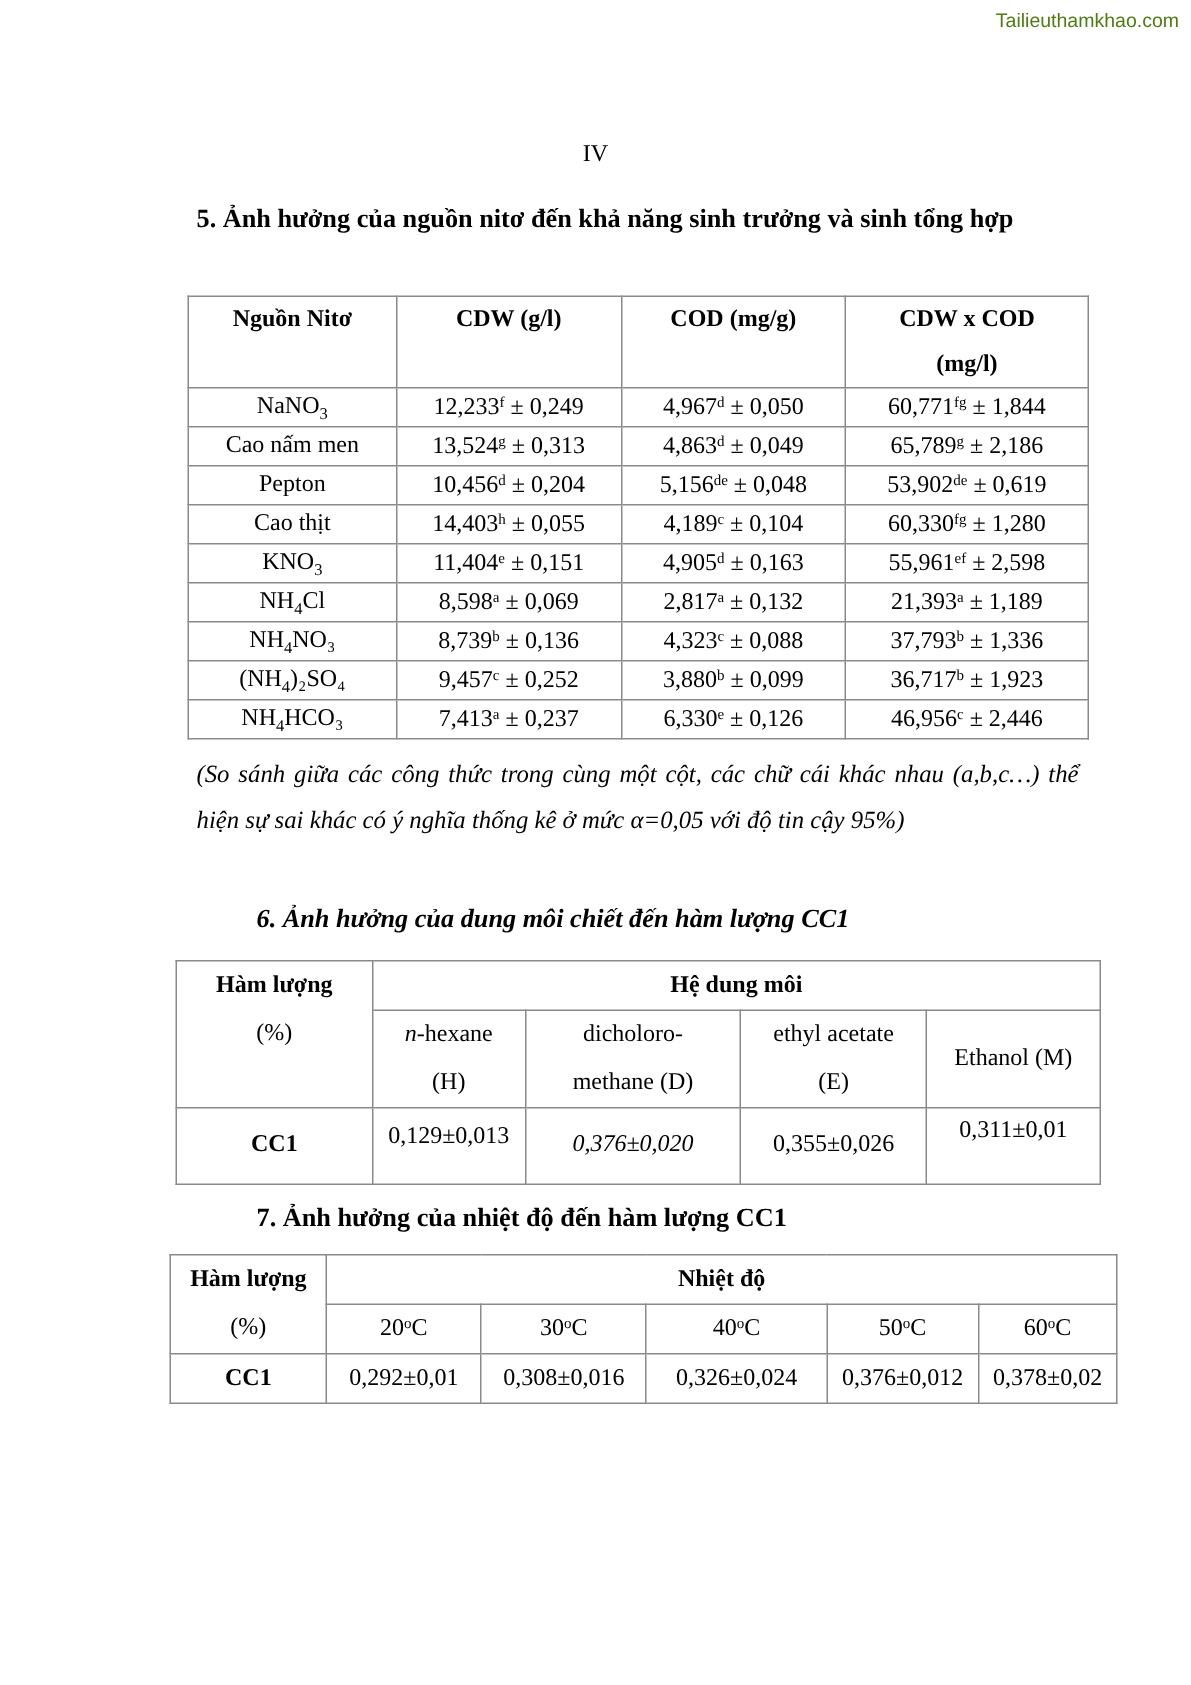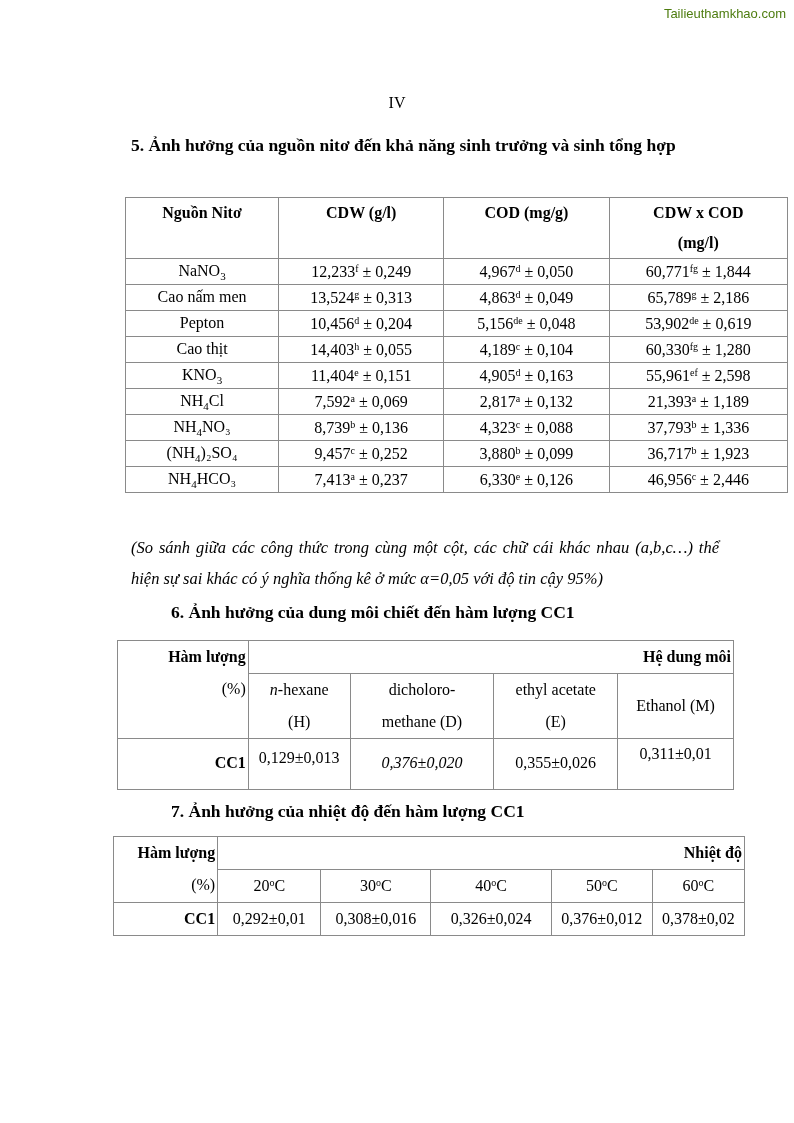--- a/index.html
+++ b/index.html
@@ -17,29 +17,29 @@
   }
   .heading {
     position: absolute; font-weight: bold; font-size: 17.5px; line-height: 30px;
   }
   .heading i { font-style: italic; }
   table { border-collapse: collapse; position: absolute; font-size: 16px; }
   td, th {
     border: 1px solid #8a8a8a; text-align: center; font-weight: normal;
     padding: 0 2px; white-space: nowrap;
   }
-  th.b, td.b { font-weight: bold; text-align: right; }
+  th.b, td.b { font-weight: bold; }
   sup { font-size: 10px; vertical-align: top; position: relative; top: -3px; }
   sub { font-size: 11px; vertical-align: baseline; position: relative; top: 4px; }
-  .t5 { left: 125px; top: 197px; width: 663px; }
+  .t5 { left: 125px; top: 197px; width: 601px; }
   .t5 td { height: 24px; line-height: 24px; }
   .t5 th { vertical-align: top; font-weight: bold; line-height: 30px; padding-top: 0; }
   .note {
     position: absolute; left: 131px; top: 500px; width: 588px;
-    font-style: italic; font-size: 16.5px; line-height: 31px; text-align: justify; margin-top: 32px;
+    font-style: italic; font-size: 16.5px; line-height: 31px; text-align: justify;
   }
   .t6 { left: 117px; top: 640px; width: 617px; }
   .t6 td { line-height: 32px; }
   .t7 { left: 113px; top: 836px; width: 632px; }
   .t7 td { line-height: 32px; }
 </style>
 </head>
 <body>
 
 <div class="watermark">Tailieuthamkhao.com</div>
@@ -90,21 +90,21 @@
         <td><span>60,330</span><sup>fg</sup><span> ± 1,280</span></td>
       </tr>
       <tr>
         <td><span>KNO</span><sub>3</sub><span></span></td>
         <td><span>11,404</span><sup>e</sup><span> ± 0,151</span></td>
         <td><span>4,905</span><sup>d</sup><span> ± 0,163</span></td>
         <td><span>55,961</span><sup>ef</sup><span> ± 2,598</span></td>
       </tr>
       <tr>
         <td><span>NH</span><sub>4</sub><span>Cl</span></td>
-        <td><span>7,592</span><sup>a</sup><span> ± 0,069</span></td>
+        <td><span>8,598</span><sup>a</sup><span> ± 0,069</span></td>
         <td><span>2,817</span><sup>a</sup><span> ± 0,132</span></td>
         <td><span>21,393</span><sup>a</sup><span> ± 1,189</span></td>
       </tr>
       <tr>
         <td><span>NH</span><sub>4</sub><span>NO₃</span></td>
         <td><span>8,739</span><sup>b</sup><span> ± 0,136</span></td>
         <td><span>4,323</span><sup>c</sup><span> ± 0,088</span></td>
         <td><span>37,793</span><sup>b</sup><span> ± 1,336</span></td>
       </tr>
       <tr>
@@ -117,21 +117,21 @@
         <td><span>NH</span><sub>4</sub><span>HCO₃</span></td>
         <td><span>7,413</span><sup>a</sup><span> ± 0,237</span></td>
         <td><span>6,330</span><sup>e</sup><span> ± 0,126</span></td>
         <td><span>46,956</span><sup>c</sup><span> ± 2,446</span></td>
       </tr>
     </tbody>
 </table>
 
 <div class="note">(So sánh giữa các công thức trong cùng một cột, các chữ cái khác nhau (a,b,c…) thể hiện sự sai khác có ý nghĩa thống kê ở mức α=0,05 với độ tin cậy 95%)</div>
 
-<div class="heading" style="left:171px; top:597px;">6. Ảnh hưởng của dung môi chiết đến hàm lượng CC1</div>
+<div class="heading" style="left:171px; top:597px;font-style:italic;">6. Ảnh hưởng của dung môi chiết đến hàm lượng CC1</div>
 
 <table class="t6">
   <colgroup>
       <col style="width:131px">
       <col style="width:102px">
       <col style="width:144px">
       <col style="width:124px">
       <col style="width:116px">
     </colgroup>
   <tbody>

